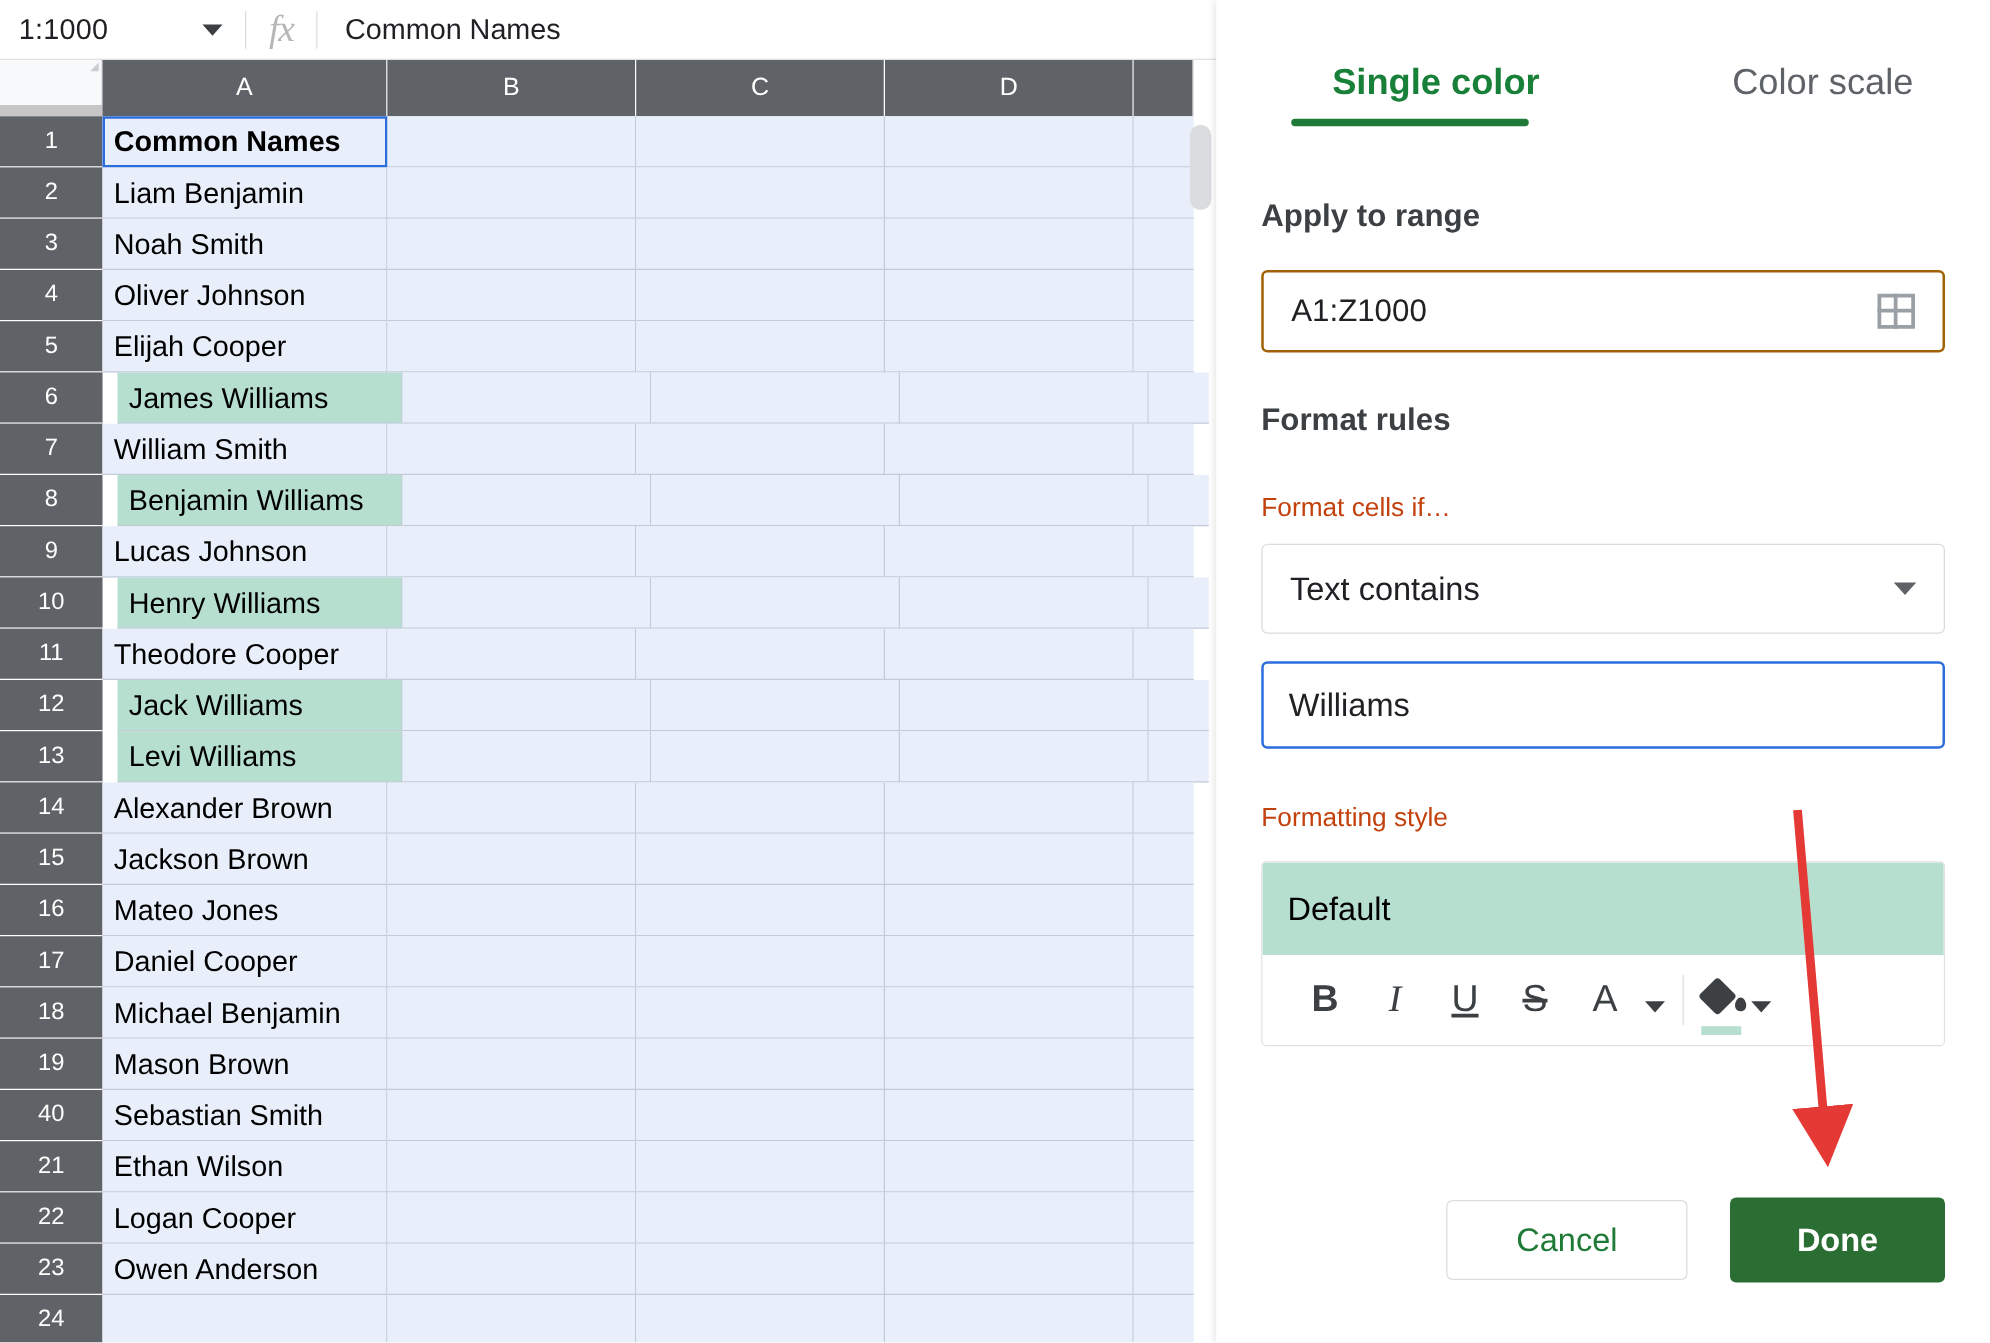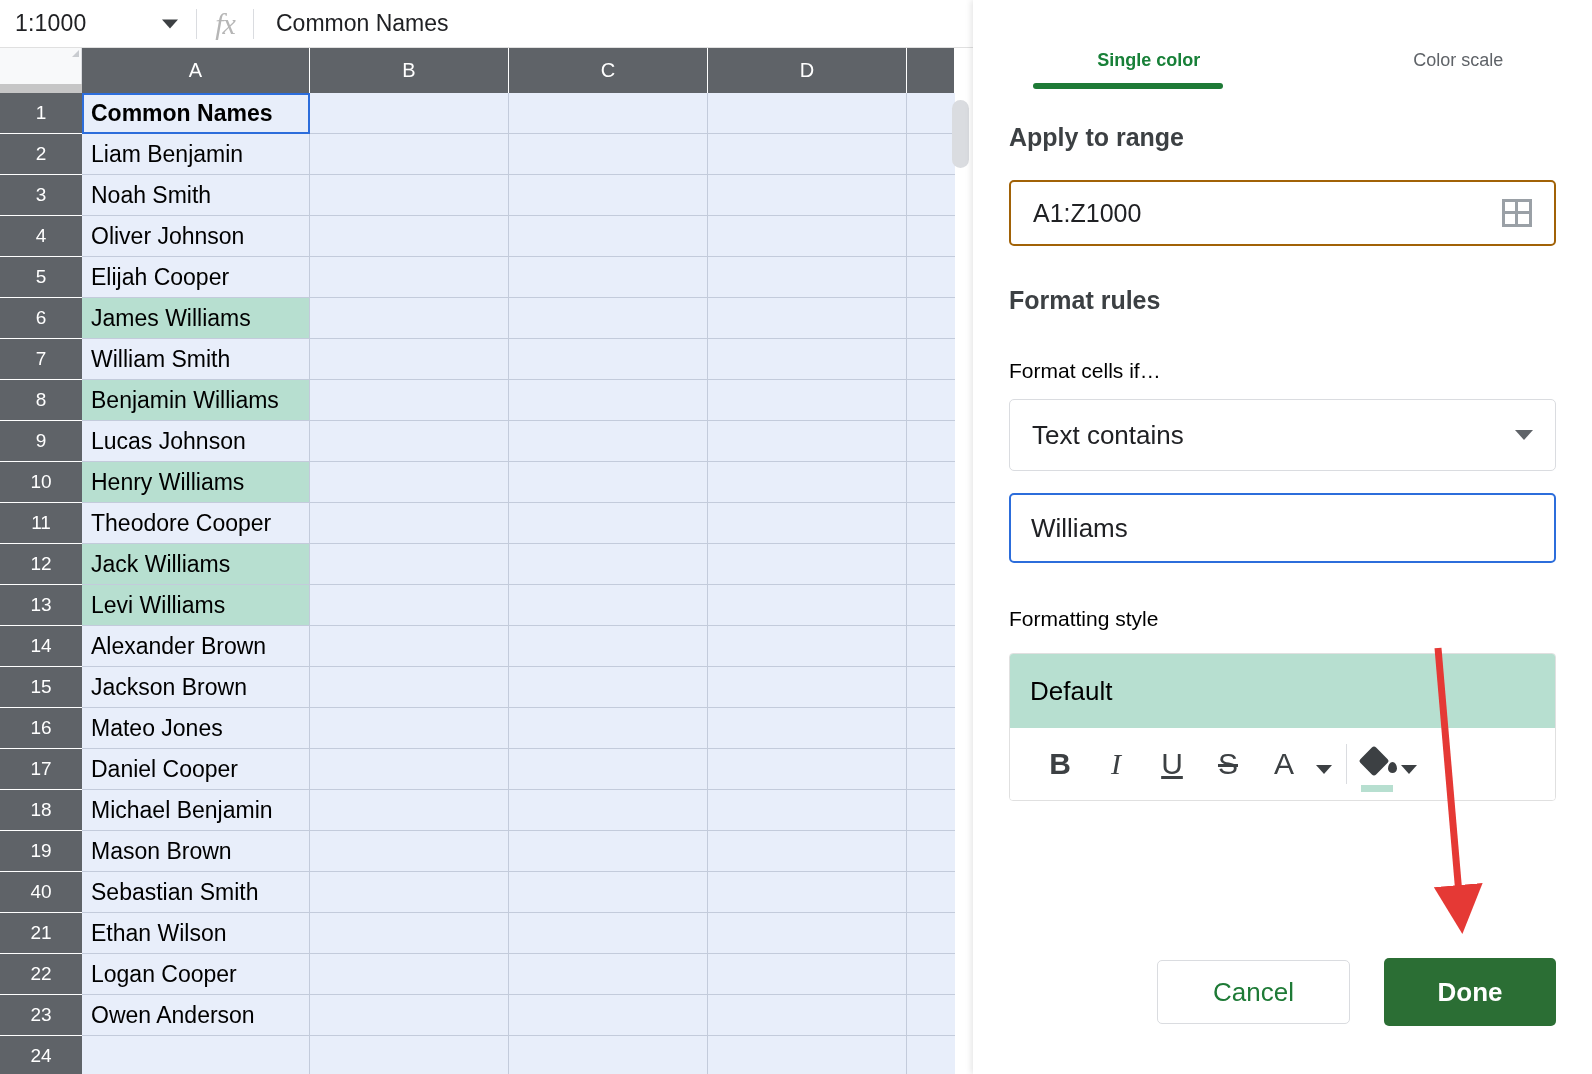--- a/index.html
+++ b/index.html
@@ -86,72 +86,72 @@
     border-right: 1px solid #c3cbdb; border-bottom: 1px solid #c3cbdb;
     background: #e8eefa; display: flex; align-items: center;
     padding-left: 9px; font-size: 23px; color: #000000;
     white-space: nowrap; overflow: hidden;
   }
   .cell.a { width: 228px; }
   .cell.b { width: 199px; }
   .cell.c { width: 199px; }
   .cell.d { width: 199px; }
   .cell.e { width: 48px; border-right: none; }
-  .cell.hl { background: #b7dfd0; }
+  .cell.hl { background: #b7dfd0; margin-left: 12px; }
   .cell.bold { font-weight: bold; }
   .cell.active {
     border: 2px solid #2c6ddb; background: #e8eefa;
     padding-left: 7px;
   }
 
   .v-scroll {
     position: absolute; right: 4px; top: 52px; width: 17px; height: 68px;
     background: #dadce0; border-radius: 9px;
   }
 
   
   .panel {
     position: absolute; left: 973px; top: 0; width: 619px; height: 1074px;
     background: #ffffff; box-shadow: -2px 0 6px rgba(0,0,0,0.10);
   }
   .tabs { display: flex; padding-top: 50px; }
   .tab {
-    flex: 1; text-align: center; font-size: 18px; color: #5f6368;
+    flex: 1; text-align: center; font-size: 29px; color: #5f6368;
     padding-bottom: 18px; position: relative; cursor: pointer; padding-left: 42px;
   }
   .tab.active { color: #188038; font-weight: bold; }
   .tab.active::after {
     content: ""; position: absolute; left: 50%; transform: translateX(-50%);
     bottom: 0; width: 190px; height: 6px; background: #1e7a36; border-radius: 3px;
   }
 
   .section-title {
     font-size: 25px; font-weight: bold; color: #3c4043;
     padding: 0 0 0 36px;
   }
-  .t-apply { margin-top: 34px; }
+  .t-apply { margin-top: 58px; }
   .t-rules { margin-top: 40px; }
 
   .range-box {
     margin: 28px 36px 0 36px; height: 66px;
     border: 2px solid #a16207; border-radius: 5px;
     display: flex; align-items: center; padding: 0 22px;
   }
   .range-val { flex: 1; font-size: 25px; color: #202124; }
   .grid-icon { width: 30px; height: 28px; position: relative; }
   .grid-icon i {
     position: absolute; background: #9aa0a6; display: block;
   }
   .grid-icon .ol { left:0; top:0; width:30px; height:28px; background:transparent;
      border: 3px solid #9aa0a6; }
   .grid-icon .hv { left:0; top:12px; width:30px; height:3px; }
   .grid-icon .vv { left:13px; top:0; width:3px; height:28px; }
 
   .sub-label {
-    font-size: 21px; color: #000000; padding-left: 36px; margin-top: 44px;
+    font-size: 21px; color: #c2410c; padding-left: 36px; margin-top: 44px;
   }
   .select-box {
     margin: 16px 36px 0 36px; height: 72px;
     border: 1px solid #dadce0; border-radius: 5px;
     display: flex; align-items: center; padding: 0 22px; cursor: pointer;
   }
   .select-val { flex: 1; font-size: 26px; color: #202124; }
   .sel-caret {
     width: 0; height: 0; border-left: 9px solid transparent;
     border-right: 9px solid transparent; border-top: 10px solid #5f6368;

